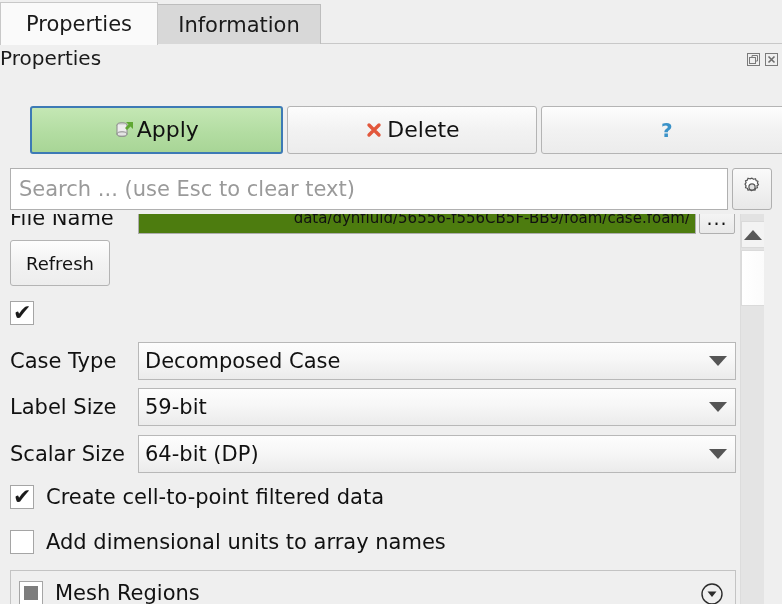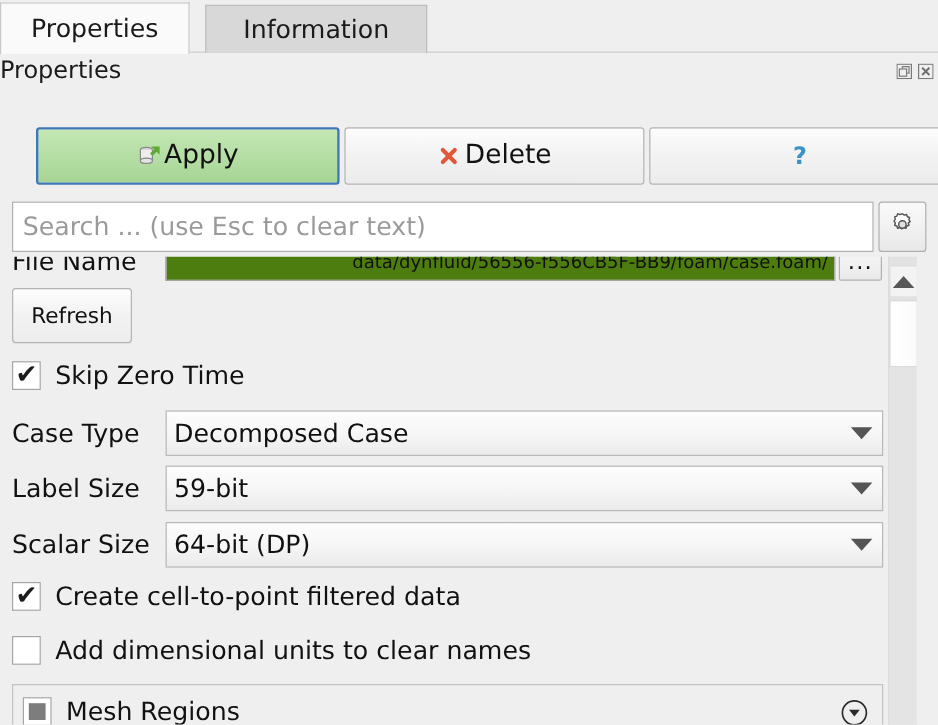--- a/index.html
+++ b/index.html
@@ -36,26 +36,25 @@
     border-bottom: none;
   }
   .tab.active {
     left: 0; width: 158px;
     background: #fafafa;
     border-color: #c8c8c8;
     z-index: 3;
     height: 43px;
   }
   .tab.inactive {
-    left: 157px; width: 185px;
+    left: 157px; width: 164px;
     background: #d8d8d8;
     border-color: #bdbdbd;
     top: 4px; height: 40px;
     z-index: 2;
-    margin-left: 14px;
   }
 
   
   .dock-title {
     position: absolute; left: 0; top: 44px;
     width: 782px; height: 30px;
     background: #efefef;
   }
   .dock-title-text {
     position: absolute; left: 0; top: 2px;
@@ -384,21 +383,20 @@
       </div>
 
       <div class="refresh-btn">
         <span>Refresh</span>
       </div>
 
       <div class="cbrow" style="top:96px;">
         <span class="cbox">
           <span class="tick">✔</span>
         </span>
-        <span class="txt">Skip Zero Time</span>
       </div>
 
       <div class="comborow" style="top:140px;">
         <span class="lbl-left">Case Type</span>
         <div class="combo" style="left:138px; width:598px;">
           <span class="ctext">Decomposed Case</span>
           <span class="carrow">
               <span class="tri-down"></span>
             </span>
         </div>
@@ -426,21 +424,21 @@
 
       <div class="cbrow" style="top:280px;">
         <span class="cbox">
           <span class="tick">✔</span>
         </span>
         <span class="txt">Create cell-to-point filtered data</span>
       </div>
 
       <div class="cbrow" style="top:325px;">
         <span class="cbox"></span>
-        <span class="txt">Add dimensional units to clear names</span>
+        <span class="txt">Add dimensional units to array names</span>
       </div>
 
       <div class="groupbox" style="top:368px;">
         <div class="gb-inner">
           <span class="cbox partial"></span>
           <span class="txt">Mesh Regions</span>
         </div>
         <div class="gb-expand">
           <svg width="26" height="26" viewBox="0 0 26 26">
             <circle cx="13" cy="13" r="10" fill="none" stroke="#2b2b2b" stroke-width="1.4"></circle>

